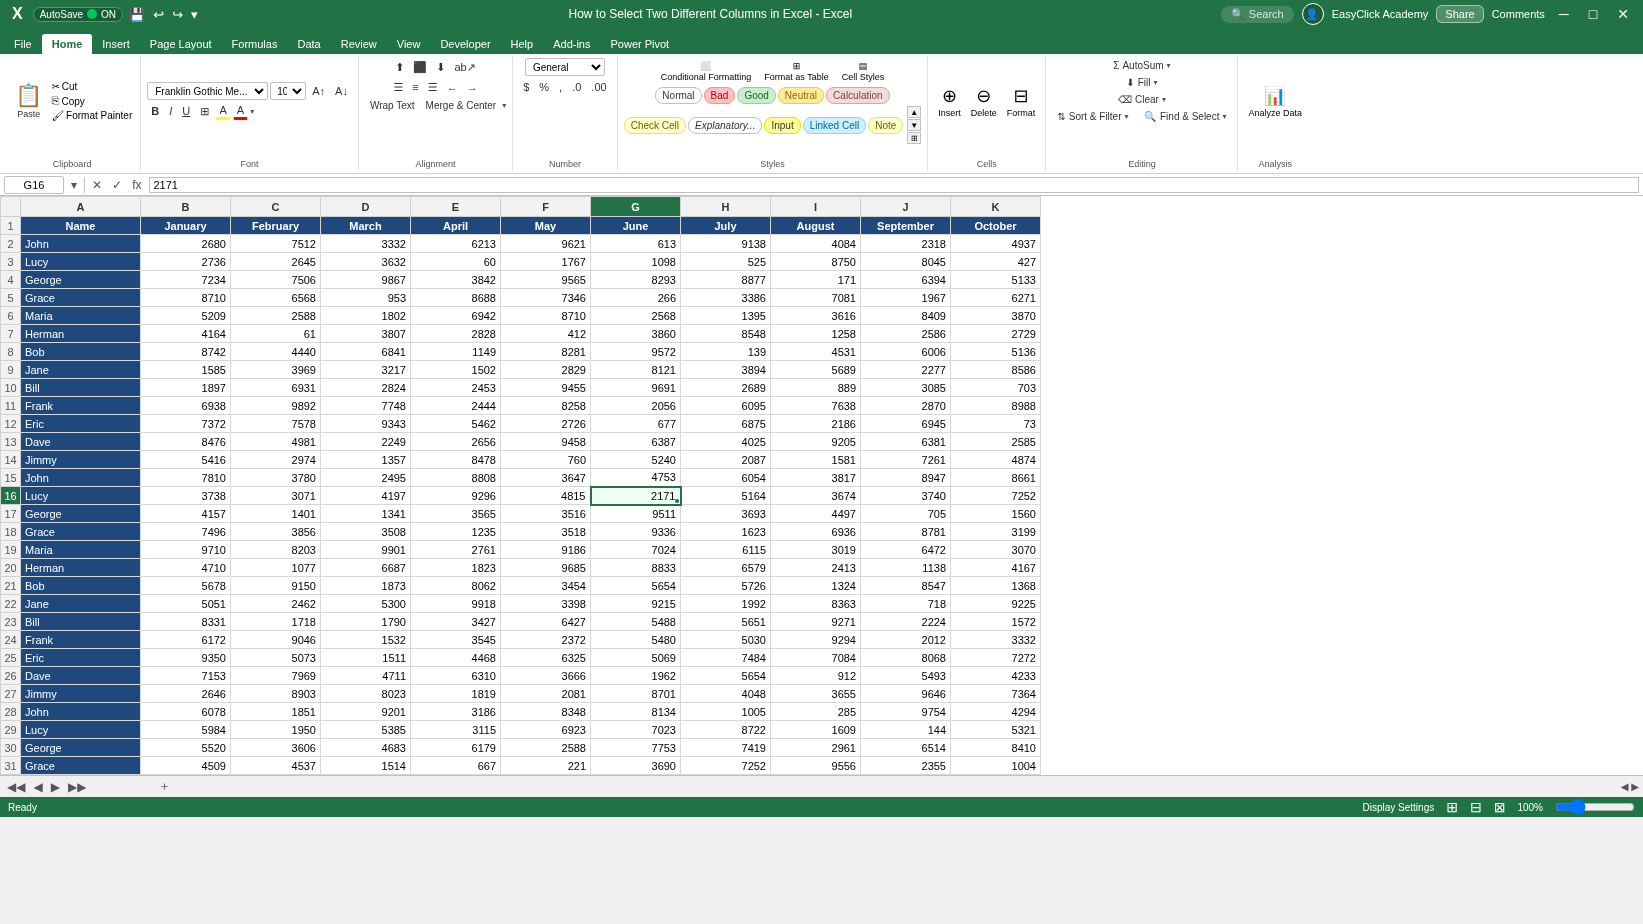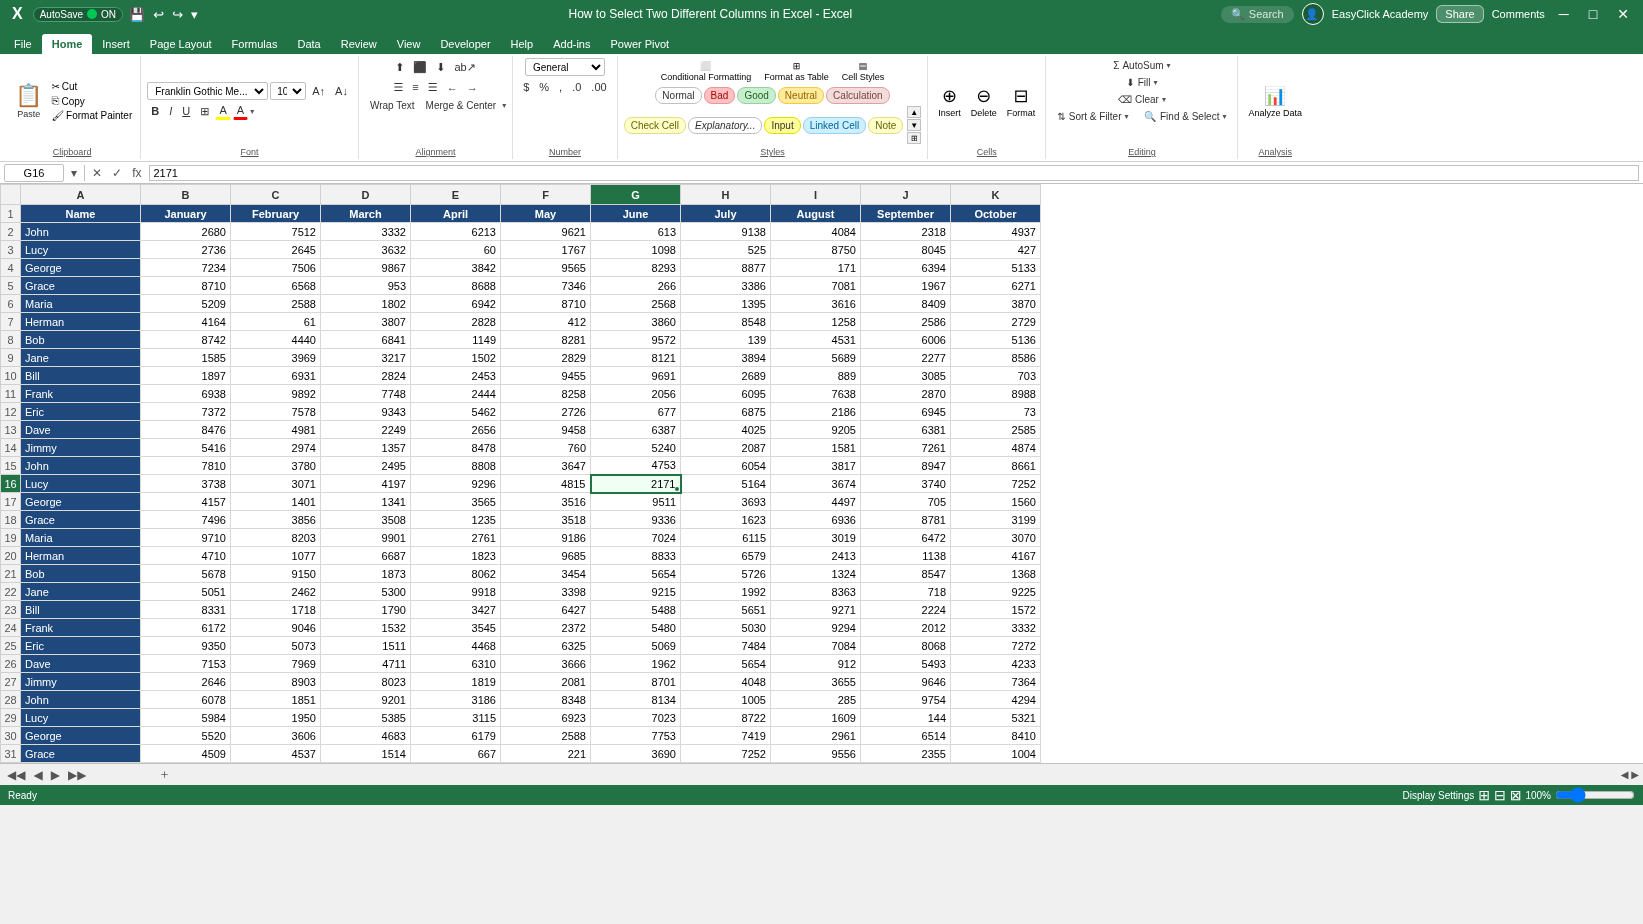--- a/index.html
+++ b/index.html
@@ -76,24 +76,23 @@
     .ribbon-group-buttons {
       display: flex;
       align-items: center;
       gap: 2px;
       flex: 1;
     }
     .ribbon-group-label {
       text-align: center;
       font-size: 9px;
       color: #555;
-      margin-top: 0;
+      margin-top: 12px;
       padding-top: 2px;
       border-top: 1px solid transparent;
-      text-decoration: underline;
     }
     .rb-btn-small {
       display: flex;
       align-items: center;
       padding: 1px 4px;
       border: 1px solid transparent;
       border-radius: 2px;
       cursor: pointer;
       background: none;
       font-size: 10px;
@@ -286,21 +285,21 @@
     #status-bar {
       background: #217346;
       color: white;
       height: 20px;
       display: flex;
       align-items: center;
       justify-content: space-between;
       padding: 0 8px;
       font-size: 10px;
     }
-    #status-bar-right { display: flex; align-items: center; gap: 4px; }
+    #status-bar-right { display: flex; align-items: center; gap: 12px; }
 
     
     #sheet-tabs {
       background: #f0f0f0;
       border-top: 1px solid #c0c0c0;
       height: 22px;
       display: flex;
       align-items: center;
       padding: 0 4px;
       gap: 2px;

